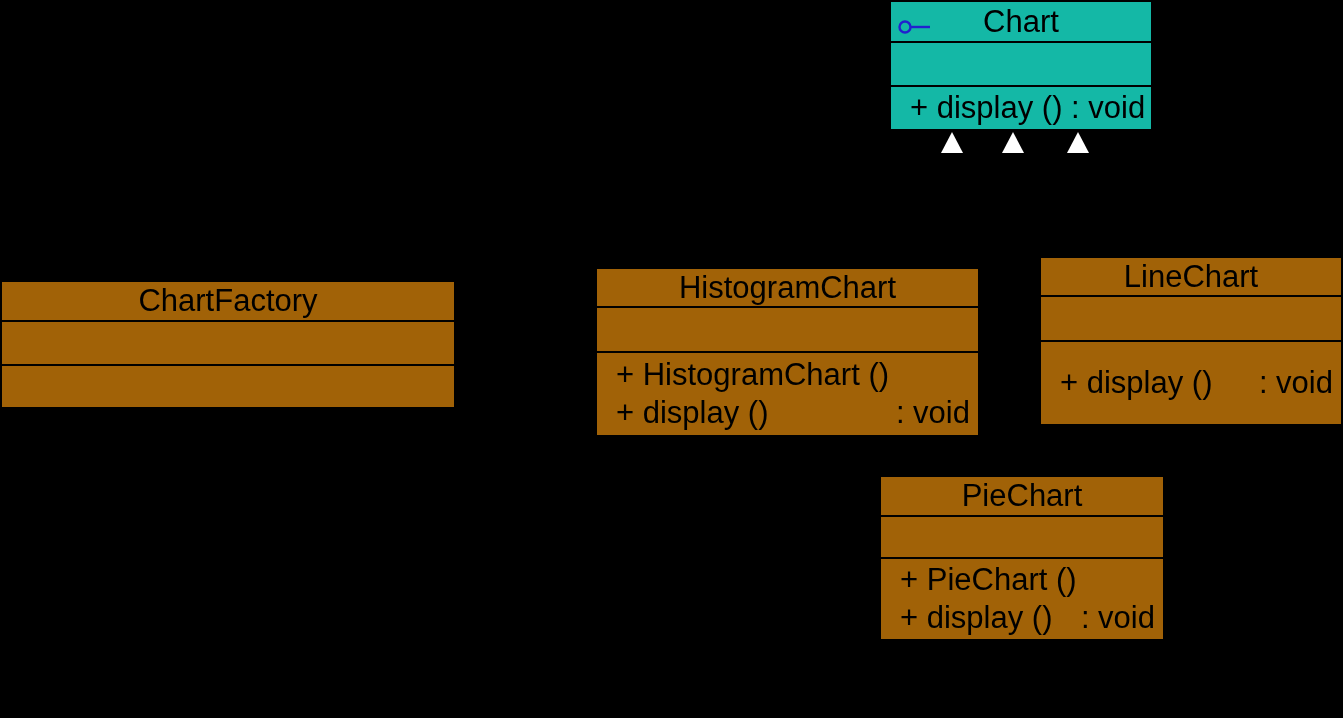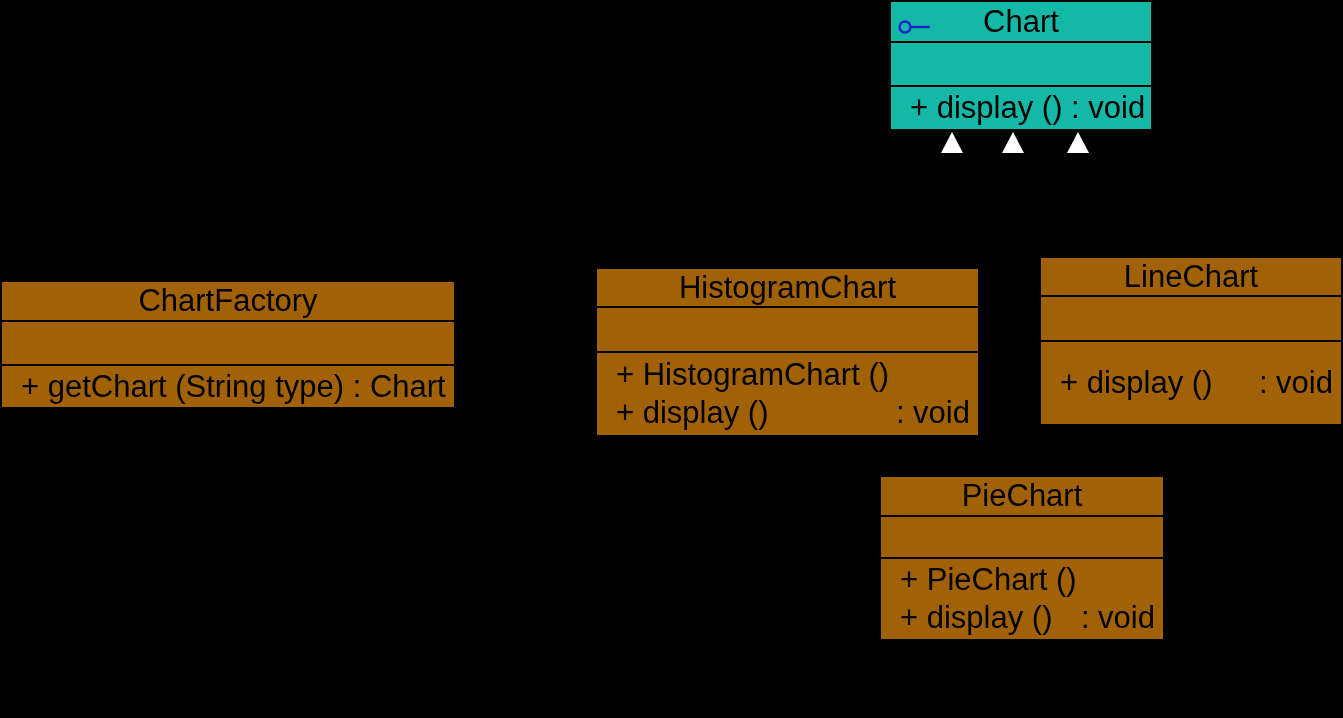--- a/index.html
+++ b/index.html
@@ -57,25 +57,20 @@
 
   <div class="tri" style="left:941px; top:132px;"></div>
   <div class="tri" style="left:1002px; top:132px;"></div>
   <div class="tri" style="left:1067px; top:132px;"></div>
 
   <div class="uml-class fill-class" style="left:0; top:280px; width:456px; height:129px;">
     <div class="compartment c-title" style="height:40px;">
       <span>ChartFactory</span>
     </div>
     <div class="compartment c-attrs" style="height:44px;"></div>
-    <div class="compartment c-methods" style="height:41px;">
-      <div class="m-line">
-        <span>+ getChart (String type) : Chart</span>
-      </div>
-    </div>
   </div>
 
   <div class="uml-class fill-class" style="left:595px; top:267px; width:385px; height:170px;">
     <div class="compartment c-title" style="height:39px;">
       <span>HistogramChart</span>
     </div>
     <div class="compartment c-attrs" style="height:45px;"></div>
     <div class="compartment c-methods two-line" style="height:82px;">
       <div class="m-line">
         <span>+ HistogramChart ()</span>

